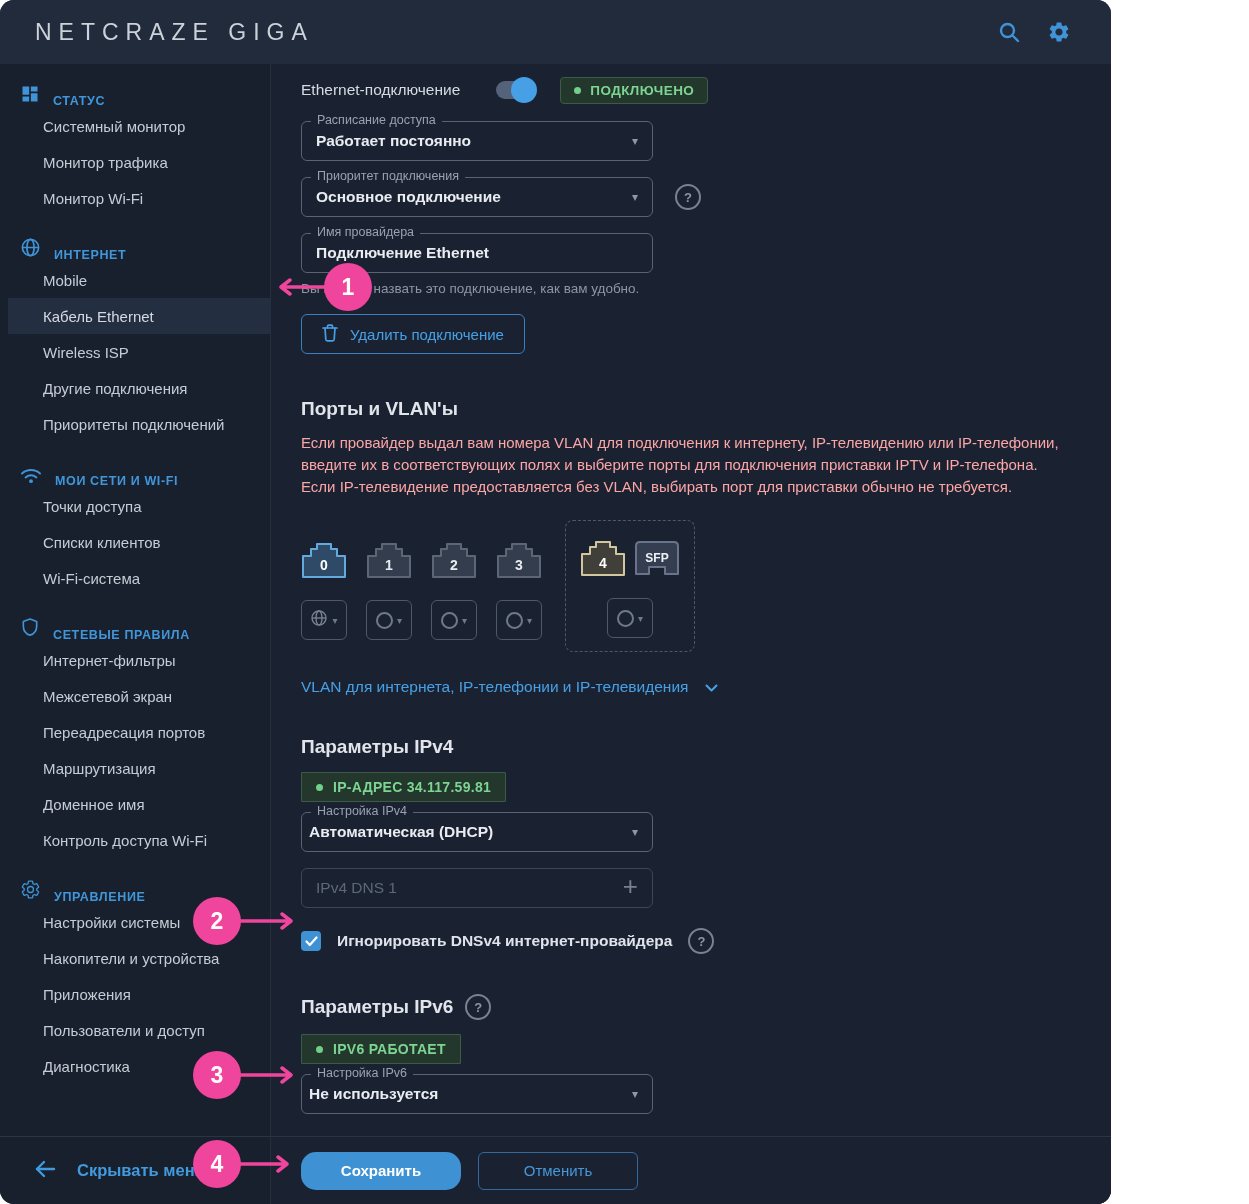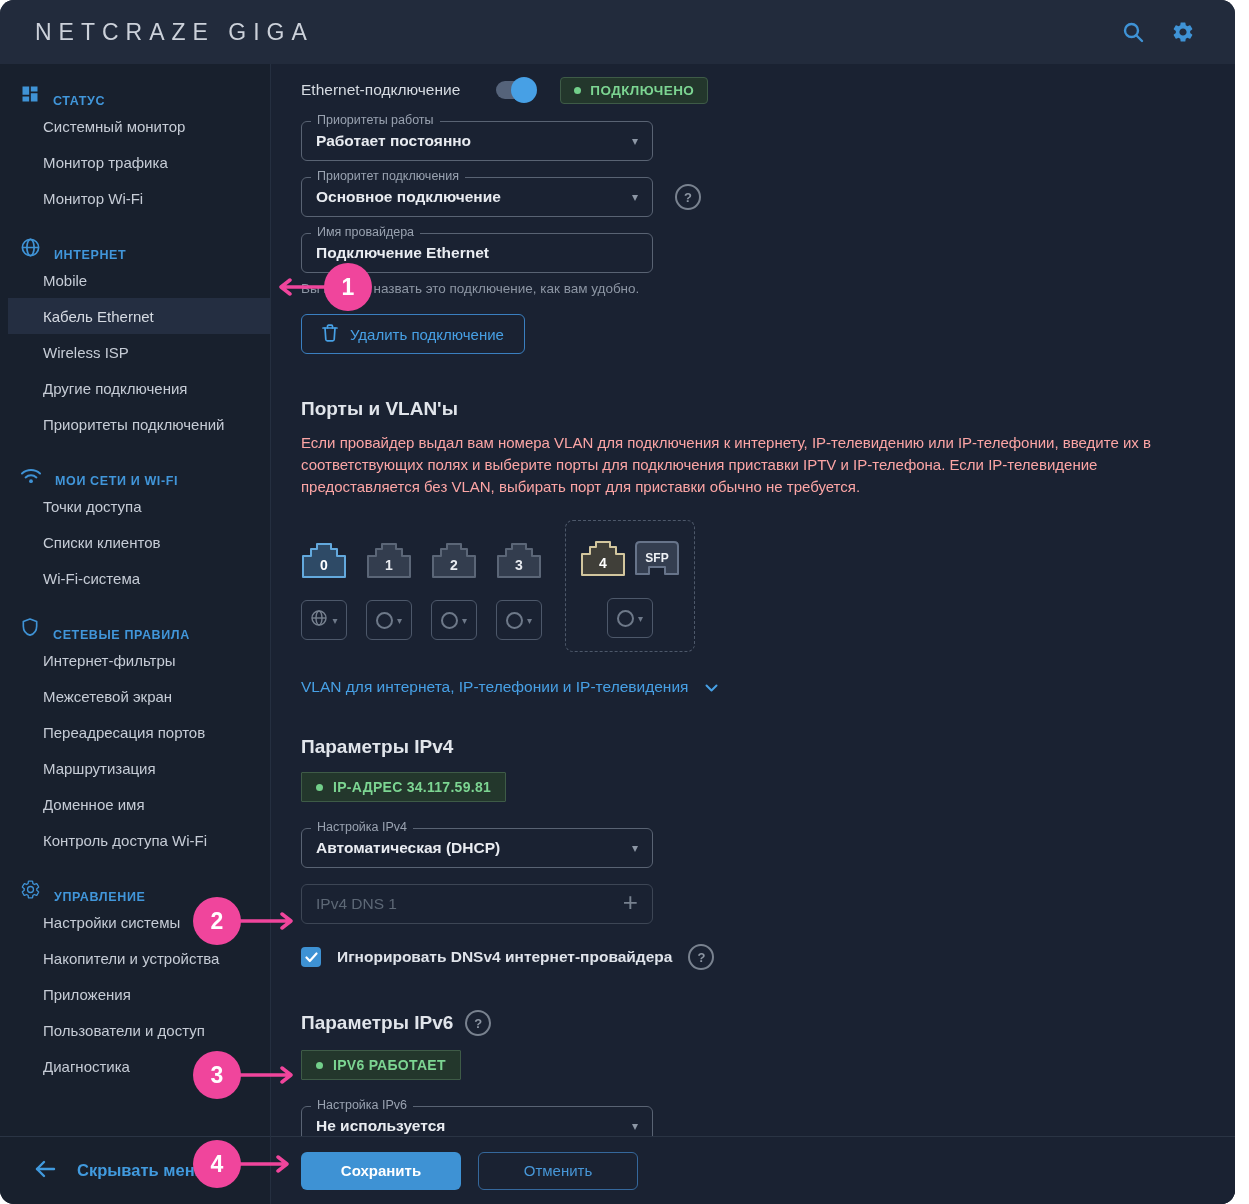--- a/index.html
+++ b/index.html
@@ -1,16 +1,16 @@
 <!DOCTYPE html>
 <html><head>
 <meta charset="utf-8">
 <style>
   html,body{margin:0;padding:0;background:#ffffff;font-family:"Liberation Sans",sans-serif;}
-  .app{position:relative;width:1235px;height:1204px;background:#1a2232;border-radius:14px;overflow:hidden;}
+  .app{position:relative;width:1111px;height:1204px;background:#1a2232;border-radius:14px;overflow:hidden;}
 
   
   .header{position:absolute;top:0;left:0;right:0;height:64px;background:#222b3c;display:flex;align-items:center;justify-content:space-between;padding:0 40px 0 35px;box-sizing:border-box;}
   .logo{color:#ccd1da;font-size:23px;font-weight:400;letter-spacing:7px;white-space:nowrap;}
   .header-icons{display:flex;align-items:center;gap:26px;}
   .hicon{cursor:pointer;display:flex;}
 
   
   .sidebar{position:absolute;top:64px;left:0;width:270px;bottom:0;background:#18202d;}
   .nav-scroll{position:absolute;top:6px;left:0;right:0;bottom:68px;overflow:hidden;}
@@ -60,26 +60,26 @@
   .vlan-link{display:flex;align-items:center;gap:16px;margin-top:26px;color:#47a0e5;font-size:15.5px;cursor:pointer;width:fit-content;}
 
   .ip-badge{display:inline-flex;align-items:center;gap:10px;background:#23372c;border:1px solid #3e5b47;border-radius:1px;padding:6px 14px;margin-top:14px;}
   .ip-badge .dot{width:7px;height:7px;border-radius:50%;background:#72cf8a;}
   .ip-badge .txt{color:#7cd592;font-size:14px;font-weight:bold;letter-spacing:.02em;}
 
   .check-row{display:flex;align-items:center;gap:16px;margin-top:20px;}
   .checkbox{width:20px;height:20px;border-radius:4px;background:#3e92d4;display:flex;align-items:center;justify-content:center;cursor:pointer;}
   .check-row .clabel{color:#dfe3ea;font-size:15.5px;font-weight:bold;}
 
-  .mt26{margin-top:26px;}
+  .mt26{margin-top:10px;padding-left:7px;}
   .mt44{margin-top:40px;}
 
   
   .footer{position:absolute;left:0;right:0;bottom:0;height:68px;border-top:1px solid #2a3444;display:flex;align-items:center;gap:17px;padding-left:30px;box-sizing:border-box;background:#1a2232;}
-  .btn-primary{width:160px;height:38px;background:#3e92d4;border:none;border-radius:6px;color:#fff;font-size:15px;font-weight:bold;cursor:pointer;font-family:"Liberation Sans",sans-serif;}
+  .btn-primary{width:160px;height:38px;background:#3e92d4;border:none;border-radius:15px;color:#fff;font-size:15px;font-weight:bold;cursor:pointer;font-family:"Liberation Sans",sans-serif;}
   .btn-cancel{width:160px;height:38px;background:transparent;border:1px solid #35689c;border-radius:6px;color:#4797d8;font-size:15px;cursor:pointer;font-family:"Liberation Sans",sans-serif;}
 
   
   .ann{position:absolute;width:48px;height:48px;border-radius:50%;background:#f0459c;color:#fff;font-size:23px;font-weight:bold;display:flex;align-items:center;justify-content:center;z-index:30;}
   .arrow{position:absolute;z-index:29;}
 </style>
 </head>
 <body>
 
 <div class="app">
@@ -184,21 +184,21 @@
         <span class="toggle">
             <span class="knob"></span>
           </span>
         <span class="status-badge">
           <span class="dot"></span>
           <span class="txt">ПОДКЛЮЧЕНО</span>
         </span>
       </div>
 
       <div class="field">
-        <span class="flabel">Приоритеты работы</span>
+        <span class="flabel">Расписание доступа</span>
         <span class="fvalue">Работает постоянно</span>
         <span class="caret">▾</span>
       </div>
 
       <div class="field-row">
         <div class="field">
           <span class="flabel">Приоритет подключения</span>
           <span class="fvalue">Основное подключение</span>
           <span class="caret">▾</span>
         </div>

